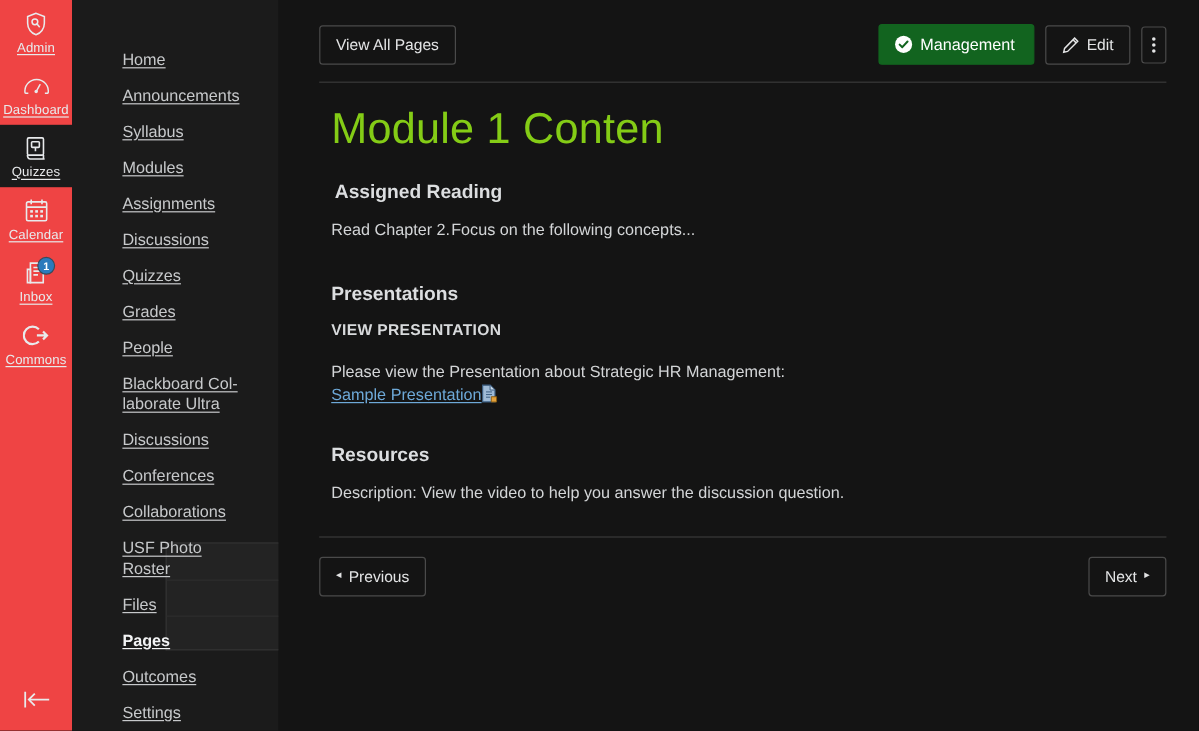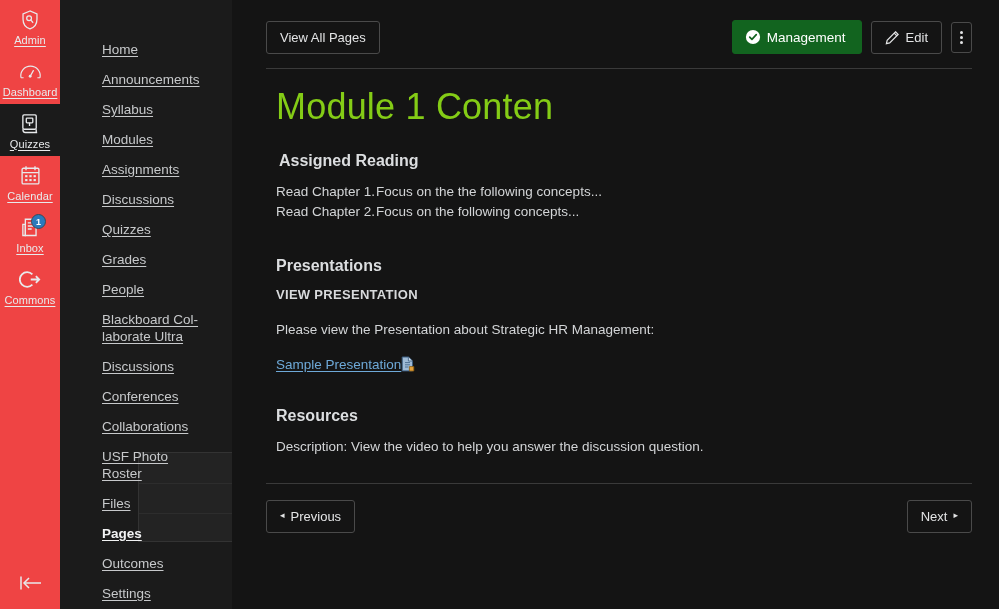--- a/index.html
+++ b/index.html
@@ -282,33 +282,29 @@
 
     <div class="content">
 
       <h1 class="page-title">Module 1 Conten</h1>
 
       <div class="body-wrap">
 
         <section class="sec-block">
           <h3 class="sec indent">Assigned Reading</h3>
           <div class="reading-row">
-            <span class="c1">Read Chapter 1.</span>
-            <span>Focus on the the following concepts...</span>
-          </div>
-          <div class="reading-row">
             <span class="c1">Read Chapter 2.</span>
             <span>Focus on the following concepts...</span>
           </div>
         </section>
 
         <section class="sec-block" style="margin-top:34px">
           <h3 class="sec">Presentations</h3>
           <h4 class="subsec">VIEW PRESENTATION</h4>
-          <p class="para" style="margin-bottom:16px">Please view the Presentation about Strategic HR Management:</p>
+          <p class="para" style="">Please view the Presentation about Strategic HR Management:</p>
           <div class="link-row">
             <a class="link">Sample Presentation</a>
             <svg class="file-ico" width="14" height="16" viewBox="0 0 14 16">
               <path d="M1.2 1h6.3l4 3.9v10H1.2z" fill="#9FBBD6" stroke="#3B5D80" stroke-width="1"></path>
               <path d="M7.4 1.2v3.8h3.9" fill="#CBDCEC" stroke="#3B5D80" stroke-width=".8"></path>
               <path d="M4 6.6h5M4 8.8h5M4 11h3.4" stroke="#3B5D80" stroke-width=".8"></path>
               <path d="M8.4 10.6h4.4v4.4H8.4z" fill="#E4A13B" stroke="#8A5D12" stroke-width=".8"></path>
             </svg>
           </div>
         </section>

